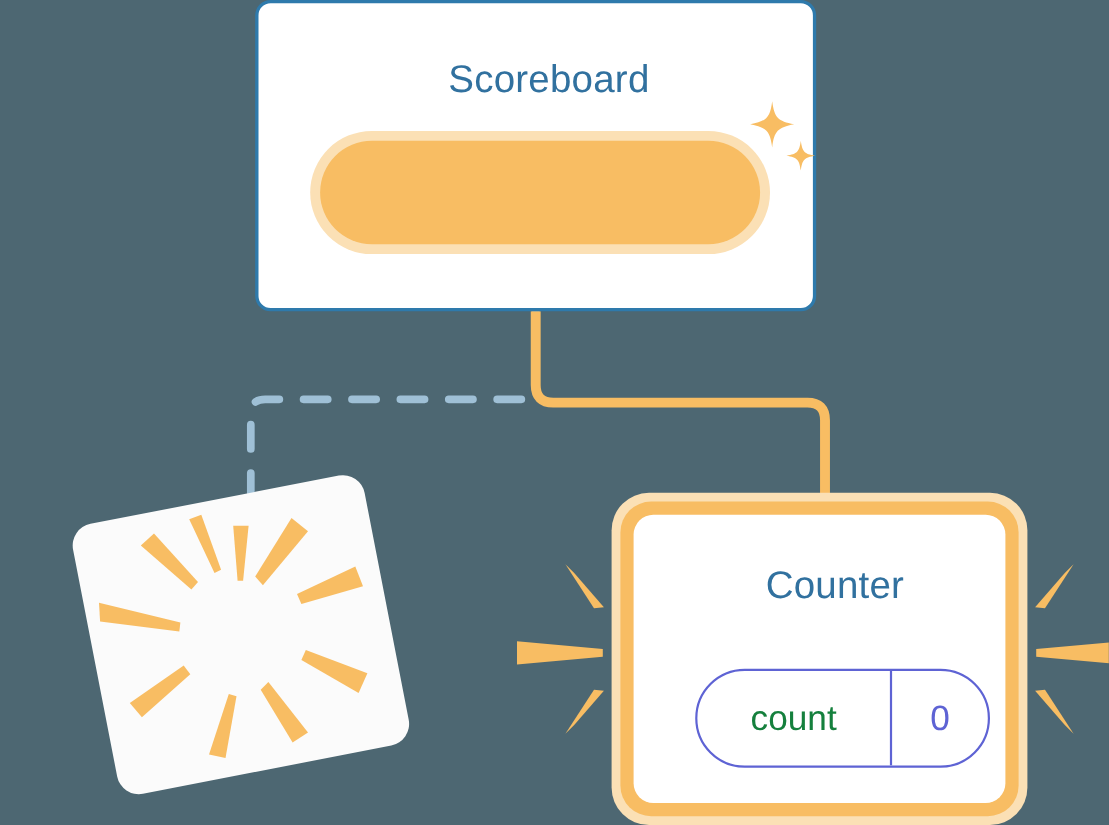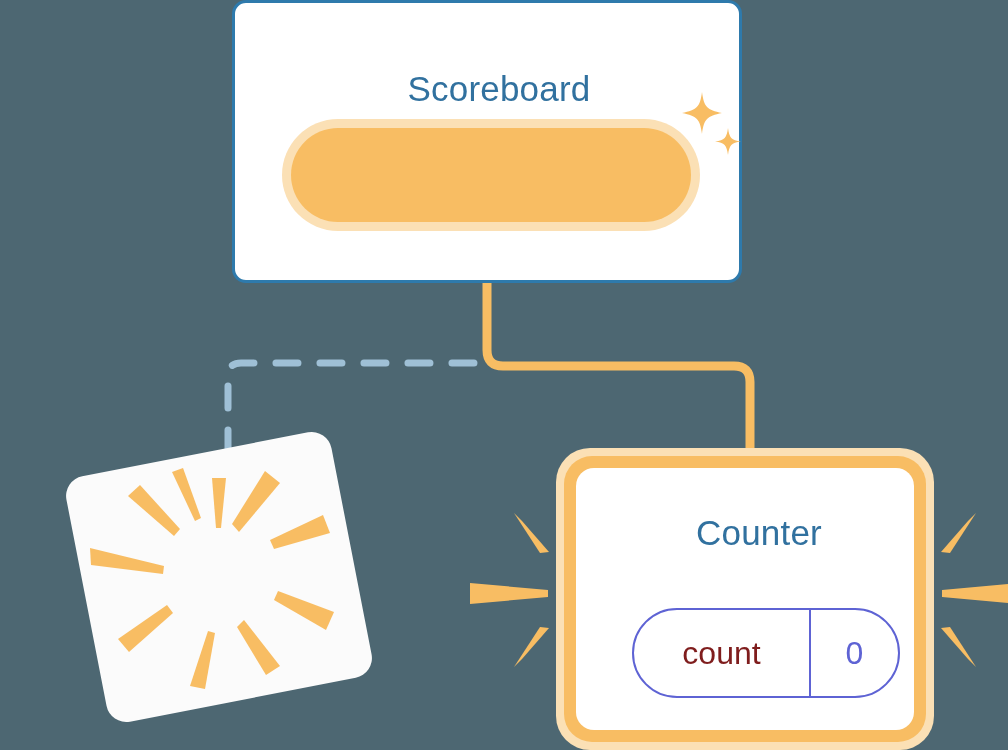--- a/index.html
+++ b/index.html
@@ -45,21 +45,21 @@
     z-index: 5;
   }
   .card-title {
     text-align: center;
     color: #31719f;
     font-size: 35px;
     font-weight: 400;
     letter-spacing: 0.2px;
   }
   .card-scoreboard .card-title {
-    margin-top: 66px;
+    margin-top: 50px;
     padding-left: 24px;
   }
 
   
   .pill-wrap-sb {
     position: absolute;
     left: 47px;
     top: 116px;
     width: 418px;
     height: 112px;
@@ -176,21 +176,21 @@
     box-sizing: border-box;
     display: flex;
     align-items: stretch;
     overflow: hidden;
   }
   .pill-key-ct {
     flex: 0 0 175px;
     display: flex;
     align-items: center;
     justify-content: center;
-    color: #7f1d1d;
+    color: #15803d;
     font-size: 32px;
   }
   .pill-divider-ct {
     width: 2px;
     background: #5e63d4;
   }
   .pill-val-ct {
     flex: 1;
     display: flex;
     align-items: center;

